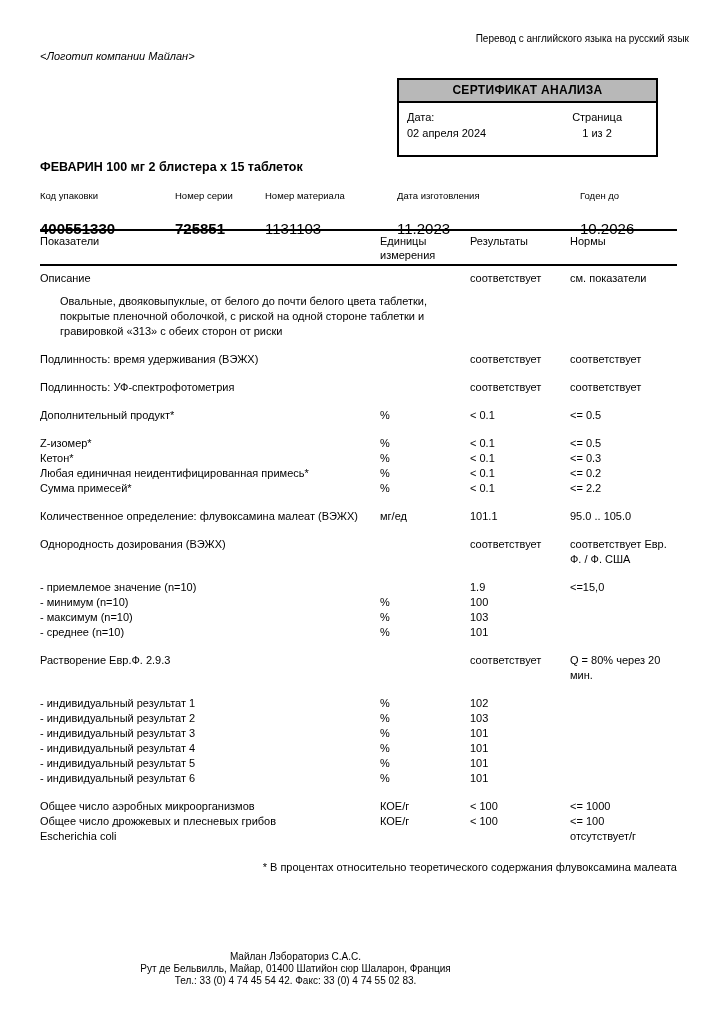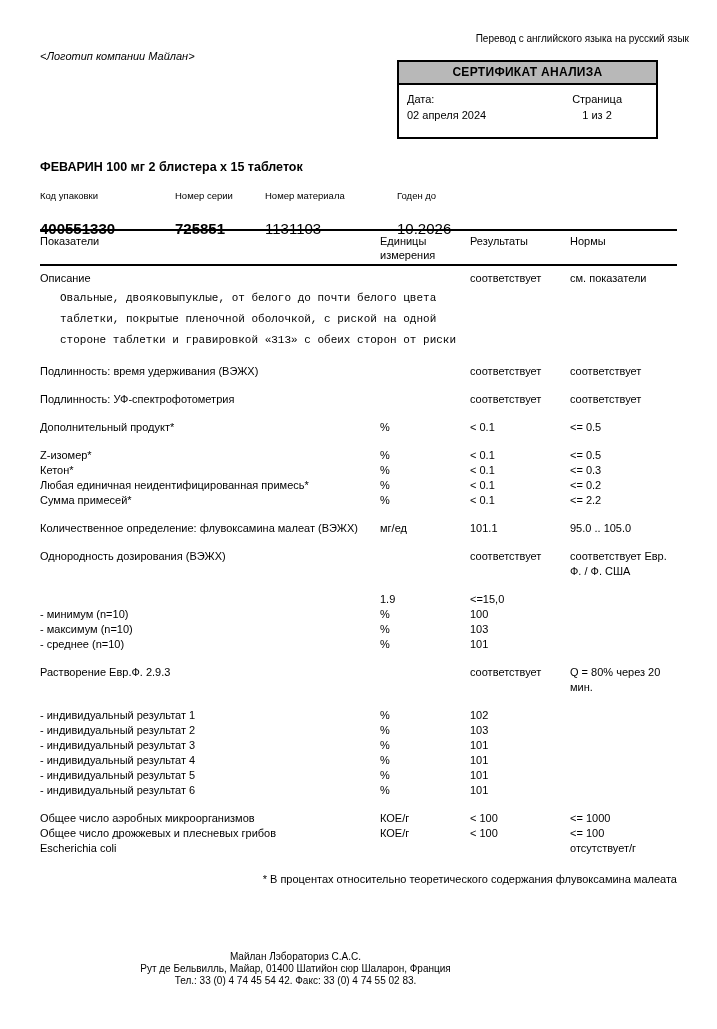--- a/index.html
+++ b/index.html
@@ -8,40 +8,40 @@
     width: 717px; height: 1029px;
     background: #ffffff; color: #000000;
     font-family: "Liberation Sans", "DejaVu Sans", sans-serif;
     font-size: 11px;
   }
   .page { position: relative; width: 717px; height: 1029px; background: #fff; overflow: hidden; }
 
   .translation-note { position: absolute; top: 33px; right: 28px; font-size: 10px; }
   .logo { position: absolute; top: 50px; left: 40px; font-style: italic; font-size: 11px; }
 
-  .cert-box { position: absolute; top: 60px; left: 397px; width: 261px; border: 2px solid #000; background: #fff; }
+  .cert-box { position: absolute; top: 78px; left: 397px; width: 261px; border: 2px solid #000; background: #fff; }
   .cert-title { background: #b8b8b8; border-bottom: 2px solid #000; text-align: center; font-weight: bold; font-size: 12px; padding: 3px 0 4px; letter-spacing: .3px; }
   .cert-body { display: flex; justify-content: space-between; padding: 6px 8px 14px 8px; line-height: 16px; }
   .cert-right { text-align: center; margin-right: 26px; }
 
   .product-title { position: absolute; top: 160px; left: 40px; font-weight: bold; font-size: 12.5px; }
 
   .batch-info { position: absolute; top: 190px; left: 40px; width: 637px; display: grid; grid-template-columns: 135px 90px 132px 183px 1fr; }
   .batch-label { font-size: 9.5px; margin-bottom: 19px; }
   .batch-value { font-size: 15px; }
   .bold { font-weight: bold; }
 
   .table-wrap { position: absolute; top: 229px; left: 40px; width: 637px; }
   .rule { border-top: 2px solid #000; height: 0; }
   .t-head { display: grid; grid-template-columns: 340px 90px 100px 1fr; padding: 3px 0 2px 0; line-height: 14px; }
   .t-row { display: grid; grid-template-columns: 340px 90px 100px 1fr; line-height: 15px; }
   .t-row.gap { margin-top: 13px; }
   .t-rows > .t-row:first-child { margin-top: 5px; }
   .cell { overflow: visible; }
-  .row-desc { margin: 2px 0 0 20px; width: 398px; line-height: 21px; font-family: Liberation Mono, monospace; }
+  .row-desc { margin: 8px 0 0 20px; width: 398px; line-height: 15px; }
   .footnote { margin-top: 16px; line-height: 15px; text-align: right; }
 
   .footer { position: absolute; top: 951px; left: 0; width: 591px; text-align: center; font-size: 10px; line-height: 12px; }
 </style>
 </head>
 <body>
 
 <div class="page">
 
   <div class="translation-note">Перевод с английского языка на русский язык</div>
@@ -69,20 +69,24 @@
         <div class="batch-label">Код упаковки</div>
         <div class="batch-value bold">400551330</div>
       </div>
       <div>
         <div class="batch-label">Номер серии</div>
         <div class="batch-value bold">725851</div>
       </div>
       <div>
         <div class="batch-label">Номер материала</div>
         <div class="batch-value">1131103</div>
+      </div>
+      <div>
+        <div class="batch-label">Дата изготовления</div>
+        <div class="batch-value">11.2023</div>
       </div>
       <div>
         <div class="batch-label">Годен до</div>
         <div class="batch-value">10.2026</div>
       </div>
     </div>
 
   <div class="table-wrap">
     <div class="rule"></div>
     <div class="t-head">
@@ -148,20 +152,21 @@
           <div class="cell cell-result">101.1</div>
           <div class="cell cell-norm">95.0 .. 105.0</div>
         </div>
         <div class="t-row gap">
           <div class="cell cell-name">Однородность дозирования (ВЭЖХ)</div>
           <div class="cell cell-units"></div>
           <div class="cell cell-result">соответствует</div>
           <div class="cell cell-norm">соответствует Евр. Ф. / Ф. США</div>
         </div>
         <div class="t-row gap">
+          <div class="cell cell-name">- приемлемое значение (n=10)</div>
           <div class="cell cell-units"></div>
           <div class="cell cell-result">1.9</div>
           <div class="cell cell-norm">&lt;=15,0</div>
         </div>
         <div class="t-row">
           <div class="cell cell-name">- минимум (n=10)</div>
           <div class="cell cell-units">%</div>
           <div class="cell cell-result">100</div>
           <div class="cell cell-norm"></div>
         </div>

